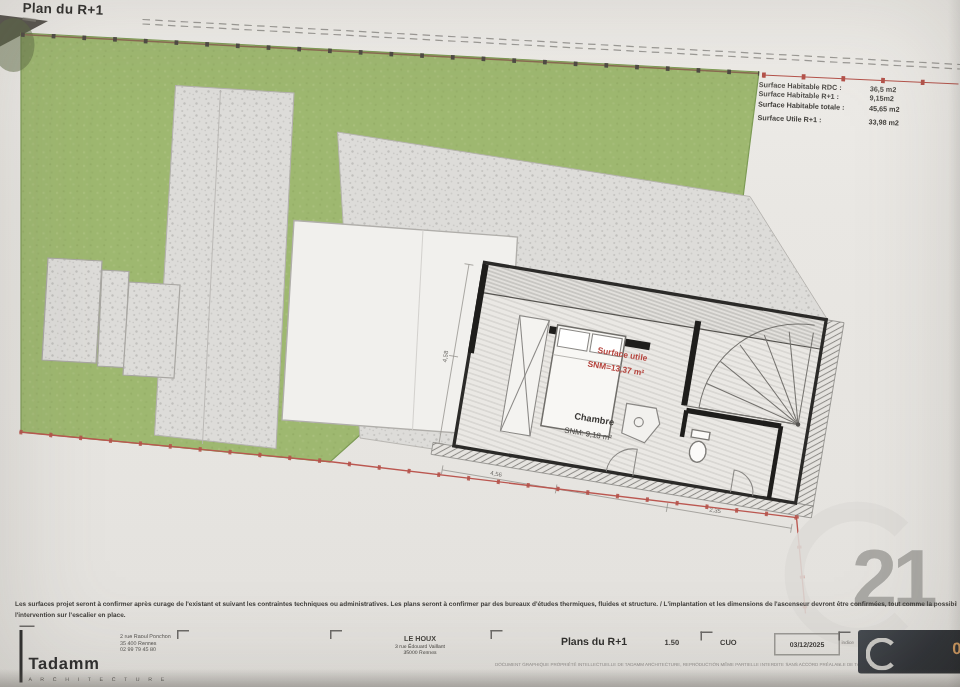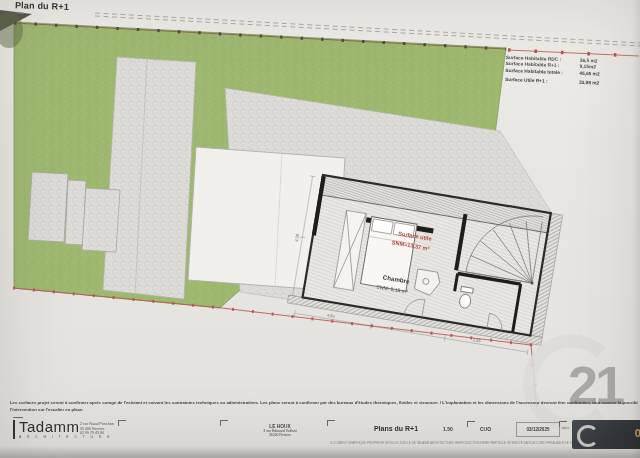--- a/index.html
+++ b/index.html
@@ -13,21 +13,21 @@
   .plan-title{left:15px;top:1px;font-size:9px;font-weight:700;color:#2e2d2b;transform:rotate(1.8deg);letter-spacing:.2px;}
   .pen-mark{left:15px;top:12px;width:9px;height:2px;background:#8a8880;opacity:.55;transform:rotate(8deg);}
   .surf-table{left:506px;top:55px;width:126px;transform:rotate(2.2deg);transform-origin:0 0;}
   .surf-row{display:flex;font-size:4.8px;line-height:6.3px;color:#504e4a;font-weight:600;white-space:nowrap;}
   .surf-row .lb{flex:0 0 74px;}
   .surf-row.total{font-weight:700;color:#413f3b;}
   .surf-row.gap{margin-top:3px;font-weight:700;color:#413f3b;}
   .notes{left:10px;top:399px;width:628px;color:#3f3d3a;font-weight:600;}
   .notes div{font-size:4.3px;line-height:7px;white-space:nowrap;overflow:hidden;}
   .tb-logo{left:13px;top:420px;border-left:2.5px solid #2b2b2b;padding-left:4px;}
-  .tb-logo .nm{font-size:15px;line-height:14px;font-weight:400;letter-spacing:.5px;color:#2b2b2b;}
+  .tb-logo .nm{font-size:11px;line-height:14px;font-weight:700;letter-spacing:.5px;color:#2b2b2b;margin-top:16px;}
   .tb-logo .sub{font-size:3.5px;letter-spacing:2.4px;color:#5a5854;margin-top:1px;}
   .tb-tick{width:10px;height:1px;background:#6a6866;left:13px;top:417px;}
   .arch-addr{left:80px;top:422px;font-size:3.6px;line-height:4.6px;color:#55534f;}
   .corner{width:7px;height:5px;border-left:.8px solid #6a6866;border-top:.8px solid #6a6866;}
   .client{left:244px;top:424px;width:72px;text-align:center;color:#45433f;}
   .client .nm{font-size:4.8px;font-weight:700;}
   .client .ad{font-size:3.4px;line-height:4.2px;}
   .doc-title{left:350px;top:425px;width:92px;text-align:center;font-size:7px;font-weight:700;color:#2f2e2c;}
   .disclaimer{left:330px;top:441px;width:306px;font-size:3px;color:#8d8b87;white-space:nowrap;overflow:hidden;}
   .scale{left:443px;top:426px;font-size:5px;font-weight:600;color:#3c3a37;}

